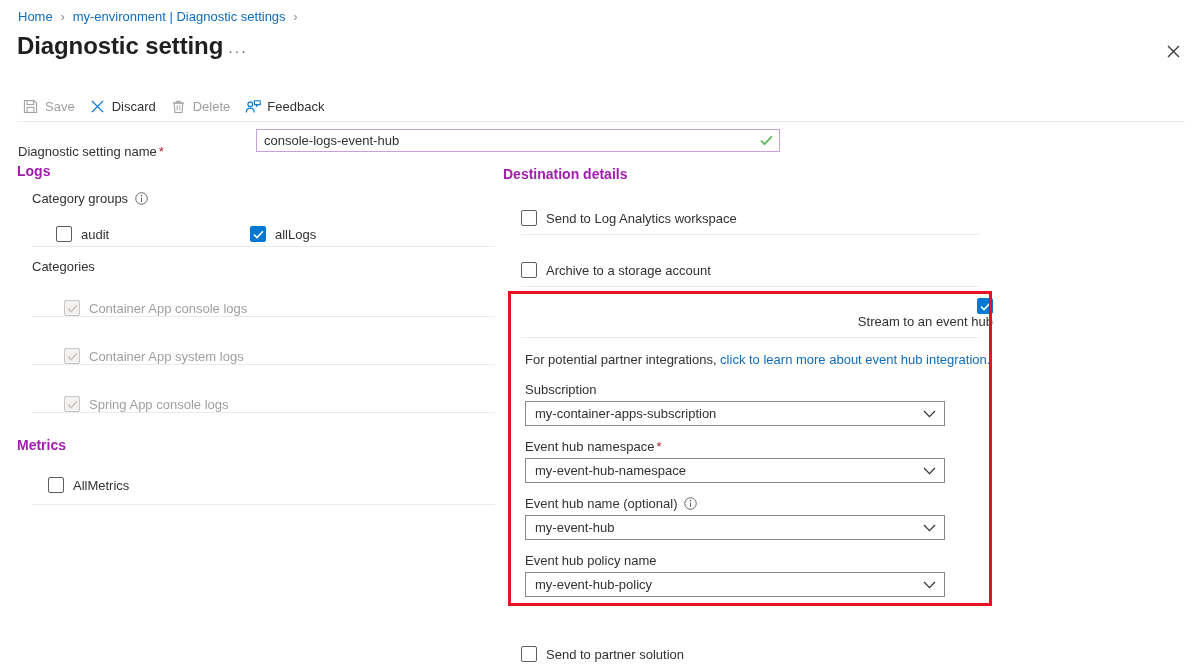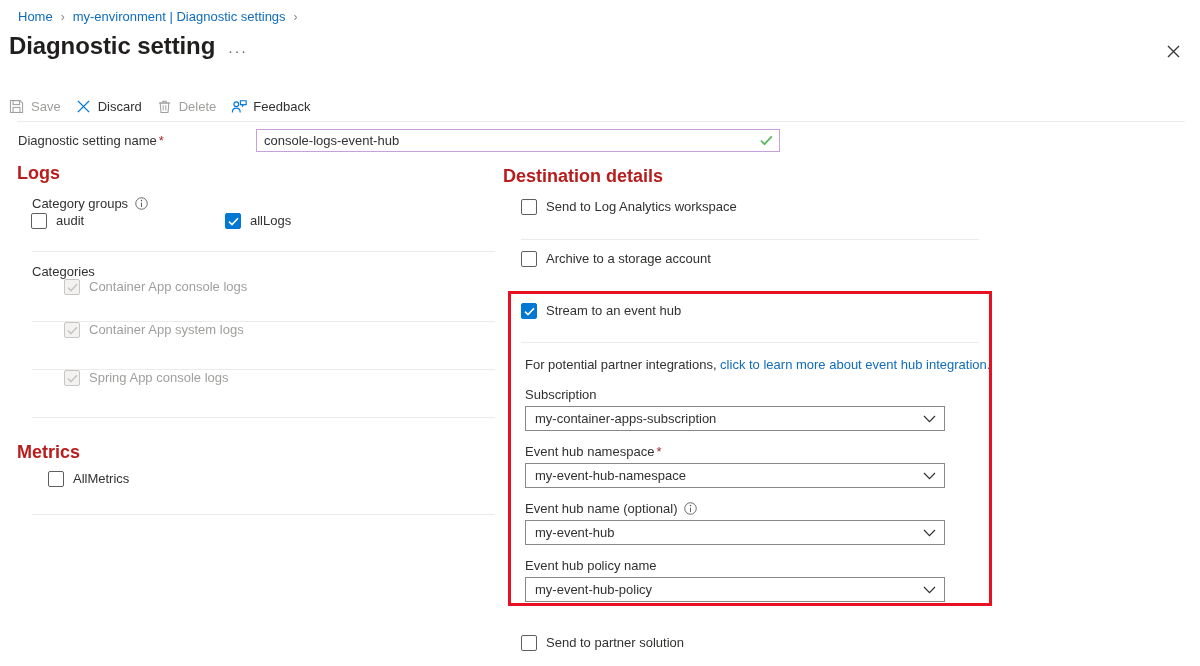--- a/index.html
+++ b/index.html
@@ -26,21 +26,21 @@
   .crumb-link { color: #0f6cbd; cursor: pointer; }
   .crumb-sep {
     color: #8a8886;
     margin: 0 8px;
     font-size: 12px;
   }
 
   
   .page-title {
     position: absolute;
-    left: 9px; top: 32px;
+    left: 17px; top: 32px;
     font-size: 24px;
     font-weight: bold;
     color: #201f1e;
     letter-spacing: -0.1px;
   }
   .title-ellipsis {
     position: absolute;
     left: 228px; top: 42px;
     font-size: 15px;
     color: #605e5c;
@@ -54,21 +54,21 @@
     cursor: pointer;
     display: flex; align-items: center; justify-content: center;
   }
 
   
   .cmdbar {
     position: absolute;
     left: 0; top: 93px;
     width: 1200px; height: 27px;
     display: flex; align-items: center;
-    padding-left: 8px;
+    padding-left: 22px;
   }
   .cmd {
     display: flex; align-items: center;
     height: 27px;
     margin-right: 14px;
     font-size: 13px;
     cursor: pointer;
     white-space: nowrap;
   }
   .cmd.disabled { color: #a19f9d; cursor: default; }
@@ -80,21 +80,21 @@
   .cmdbar-rule {
     position: absolute;
     left: 17px; top: 121px;
     width: 1168px; height: 1px;
     background: #edebe9;
   }
 
   
   .name-label {
     position: absolute;
-    left: 18px; top: 133px;
+    left: 18px; top: 144px;
     font-size: 13px;
   }
   .req { color: #a4262c; margin-left: 2px; }
   .name-input {
     position: absolute;
     left: 256px; top: 129px;
     width: 524px; height: 23px;
     border: 1px solid #c9a0dc;
     background: #ffffff;
     display: flex; align-items: center;
@@ -108,32 +108,32 @@
     background: transparent;
     font-family: "Liberation Sans", sans-serif;
     padding: 0;
   }
 
   
   .col-left  { position: absolute; left: 17px; top: 163px; width: 478px; }
   .col-right { position: absolute; left: 503px; top: 166px; width: 490px; }
 
   .sec-head {
-    font-size: 18px;
+    font-size: 14px;
     font-weight: bold;
-    color: #b91c1c;
+    color: #a21caf;
   }
   .sub-head {
     font-size: 13px;
     color: #323130;
     display: flex; align-items: center;
   }
 
   .cb-row {
-    display: flex; align-items: flex-start;
+    display: flex; align-items: flex-end;
     height: 34px;
   }
   .cbx {
     width: 16px; height: 16px;
     border: 1px solid #605e5c;
     border-radius: 2px;
     background: #fff;
     flex: none;
     display: flex; align-items: center; justify-content: center;
     cursor: pointer;
@@ -272,21 +272,21 @@
     <span>Category groups</span>
     <span class="info-ico">
       <svg width="13" height="13" viewBox="0 0 14 14" aria-hidden="true">
         <circle cx="7" cy="7" r="6.2" fill="none" stroke="#605e5c" stroke-width="1"></circle>
         <circle cx="7" cy="3.9" r="0.85" fill="#605e5c"></circle>
         <path d="M7 6.1v4.6" stroke="#605e5c" stroke-width="1.1"></path>
       </svg>
     </span>
   </div>
 
-  <div style="display:flex; margin-left:14px; margin-top:2px;">
+  <div style="display:flex; margin-left:39px; margin-top:2px;">
     <div class="cb-row" style="width:194px;">
       <span class="cbx"></span>
       <span class="cb-label">audit</span>
     </div>
     <div class="cb-row">
       <span class="cbx checked">
         <svg width="11" height="9" viewBox="0 0 11 9" aria-hidden="true">
           <path d="M1 4.6 L4 7.6 L10 1.2" stroke="#ffffff" stroke-width="1.6" fill="none"></path>
         </svg>
       </span>
@@ -349,21 +349,21 @@
   </div>
   <div class="rule" style="margin-left:18px; width:458px; margin-top:8px;"></div>
 
   <div class="cb-row" style="margin-left:18px; margin-top:11px; height:32px;">
     <span class="cbx"></span>
     <span class="cb-label">Archive to a storage account</span>
   </div>
   <div class="rule" style="margin-left:18px; width:458px; margin-top:8px;"></div>
 
   <div>
-    <div class="cb-row" style="margin-left:18px; margin-top:11px; height:32px;">
+    <div class="cb-row" style="margin-left:18px; margin-top:11px; height:32px;flex-direction:column;">
       <span class="cbx checked">
         <svg width="11" height="9" viewBox="0 0 11 9" aria-hidden="true">
           <path d="M1 4.6 L4 7.6 L10 1.2" stroke="#ffffff" stroke-width="1.6" fill="none"></path>
         </svg>
       </span>
       <span class="cb-label">Stream to an event hub</span>
     </div>
     <div class="rule" style="margin-left:18px; width:458px; margin-top:7px;"></div>
 
     <div style="margin-left:22px; margin-top:14px; font-size:13px;">

